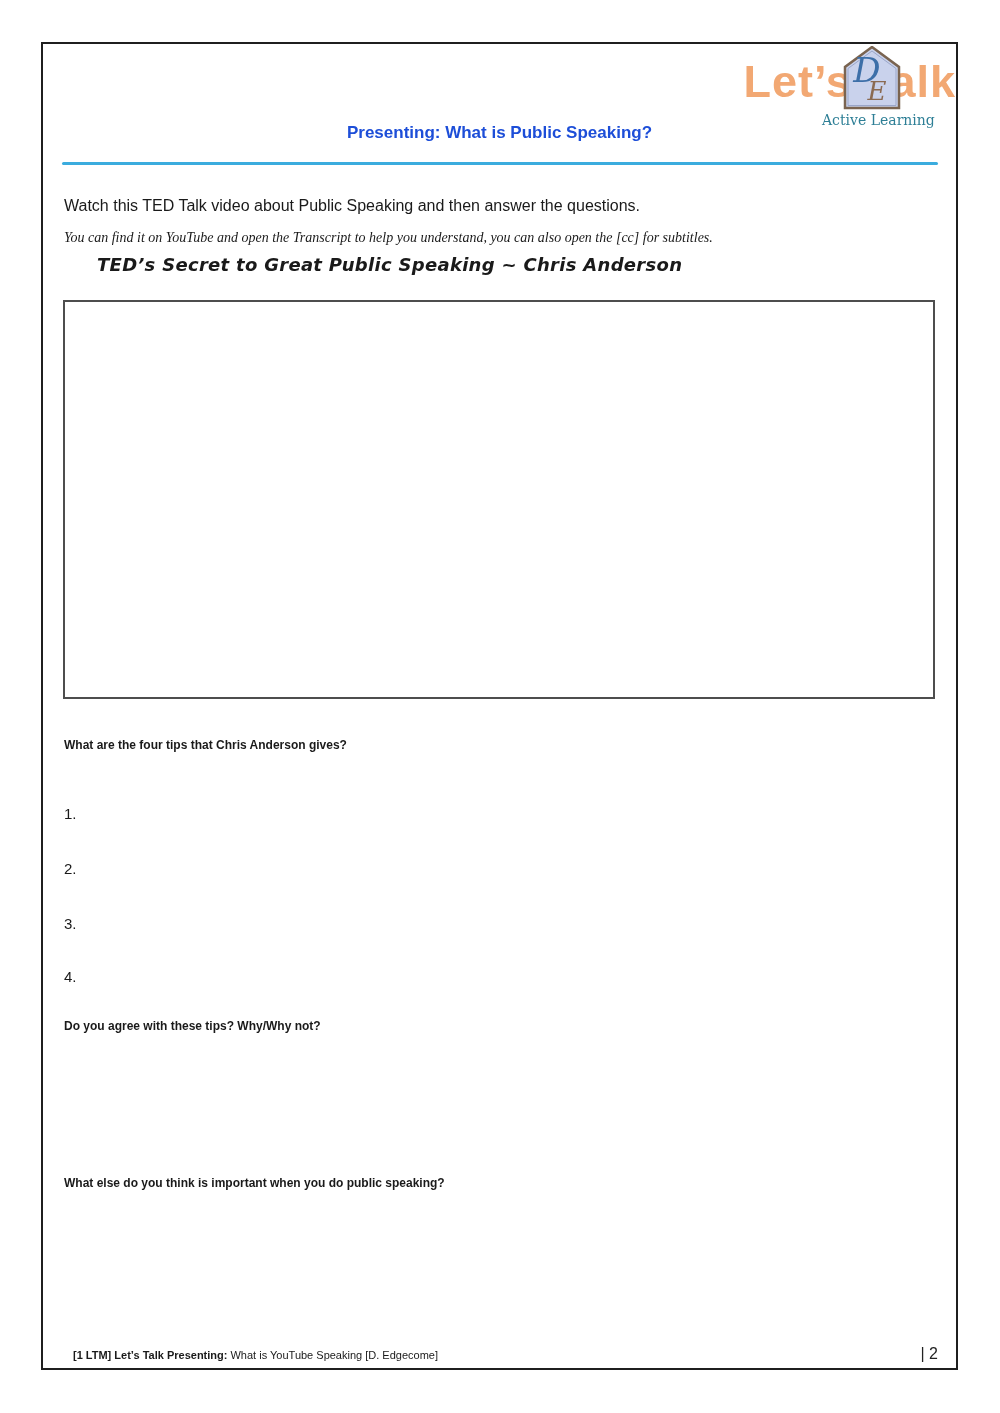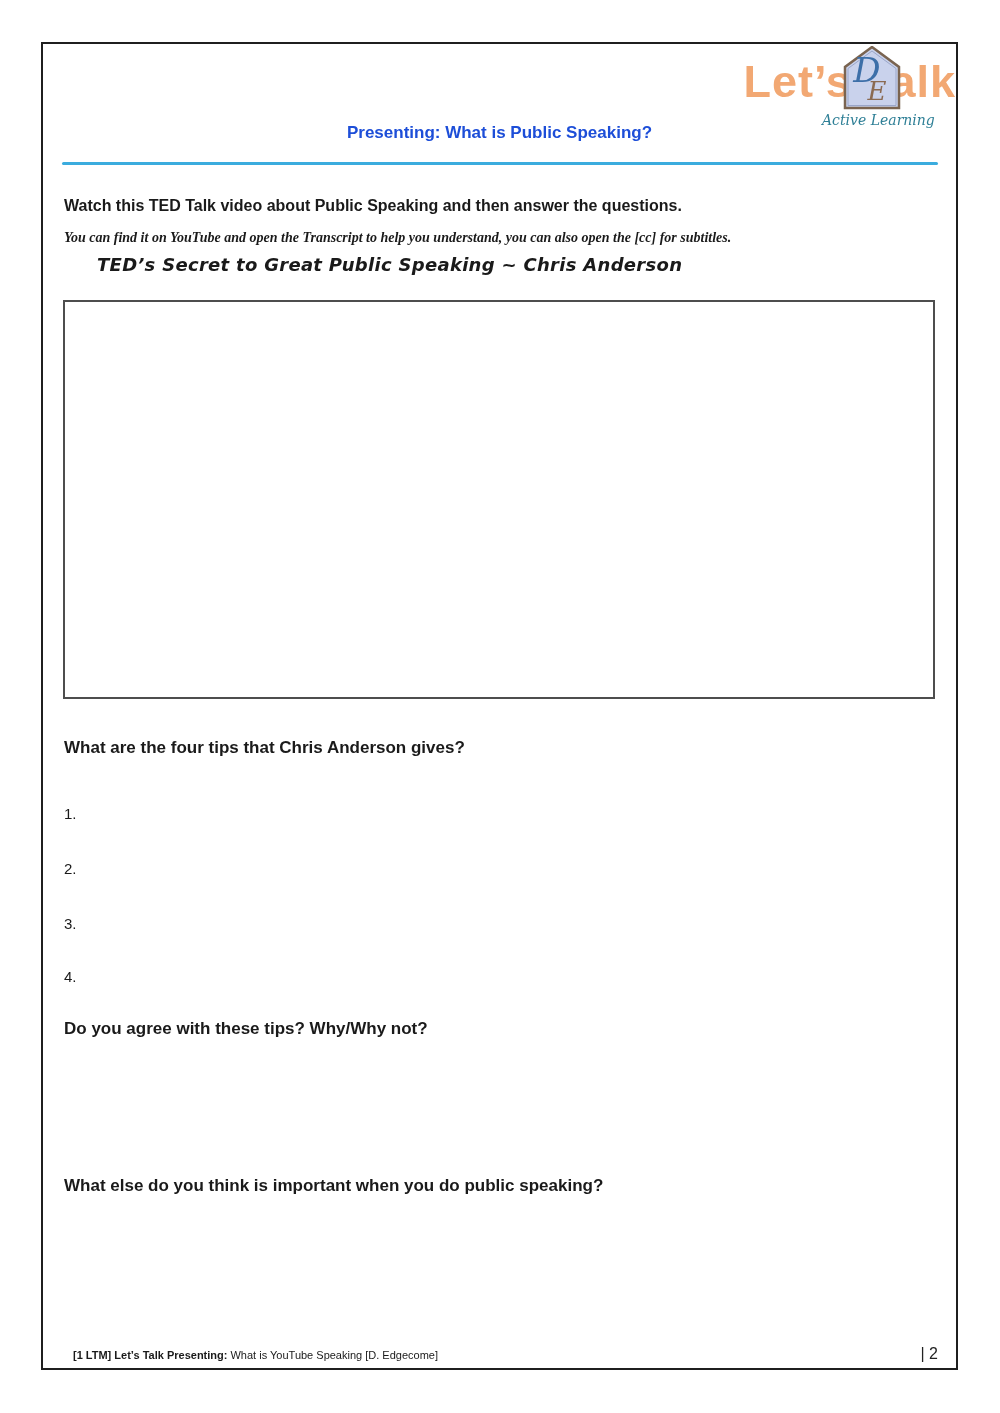--- a/index.html
+++ b/index.html
@@ -39,44 +39,43 @@
     position:absolute;
     top:2px;right:34px;
     width:100px;
     text-align:center;
   }
   .logo svg{display:block;margin:0 auto;}
   .logo-caption{
     display:block;
     margin-top:2px;
     font-family:"DejaVu Serif", serif;
-    font-style:italic;
     font-size:14px;
     color:#2E7F96;
     white-space:nowrap;
   }
   .header-rule{
     position:absolute;
     left:19px;top:118px;
     width:876px;height:3px;
     background:#3BACDE;
     border-radius:2px;
   }
   .watch-line{
     position:absolute;
     left:21px;top:153px;
     font-size:16px;
-    font-weight:bold;
+    font-weight:normal;
   }
   .hint-line{
     position:absolute;
     left:21px;top:186px;
     font-family:"Liberation Serif", serif;
     font-style:italic;
-    font-weight:bold;
+    font-weight:normal;
     font-size:14px;
   }
   .video-title{
     position:absolute;
     left:21px;top:210px;
     font-family:"DejaVu Sans", sans-serif;
     font-style:italic;
     font-weight:bold;
     font-size:18px;
     letter-spacing:0.3px;
@@ -86,21 +85,21 @@
     position:absolute;
     left:20px;top:256px;
     width:868px;height:395px;
     border:2px solid #4e4e4e;
     background:#ffffff;
     box-sizing:content-box;
   }
   .question{
     position:absolute;
     left:21px;
-    font-size:17px;
+    font-size:12px;
     font-weight:bold;
   }
   .q1{top:694px;}
   .q2{top:975px;}
   .q3{top:1132px;}
   .list-item{
     position:absolute;
     left:21px;
     font-size:15px;
   }

